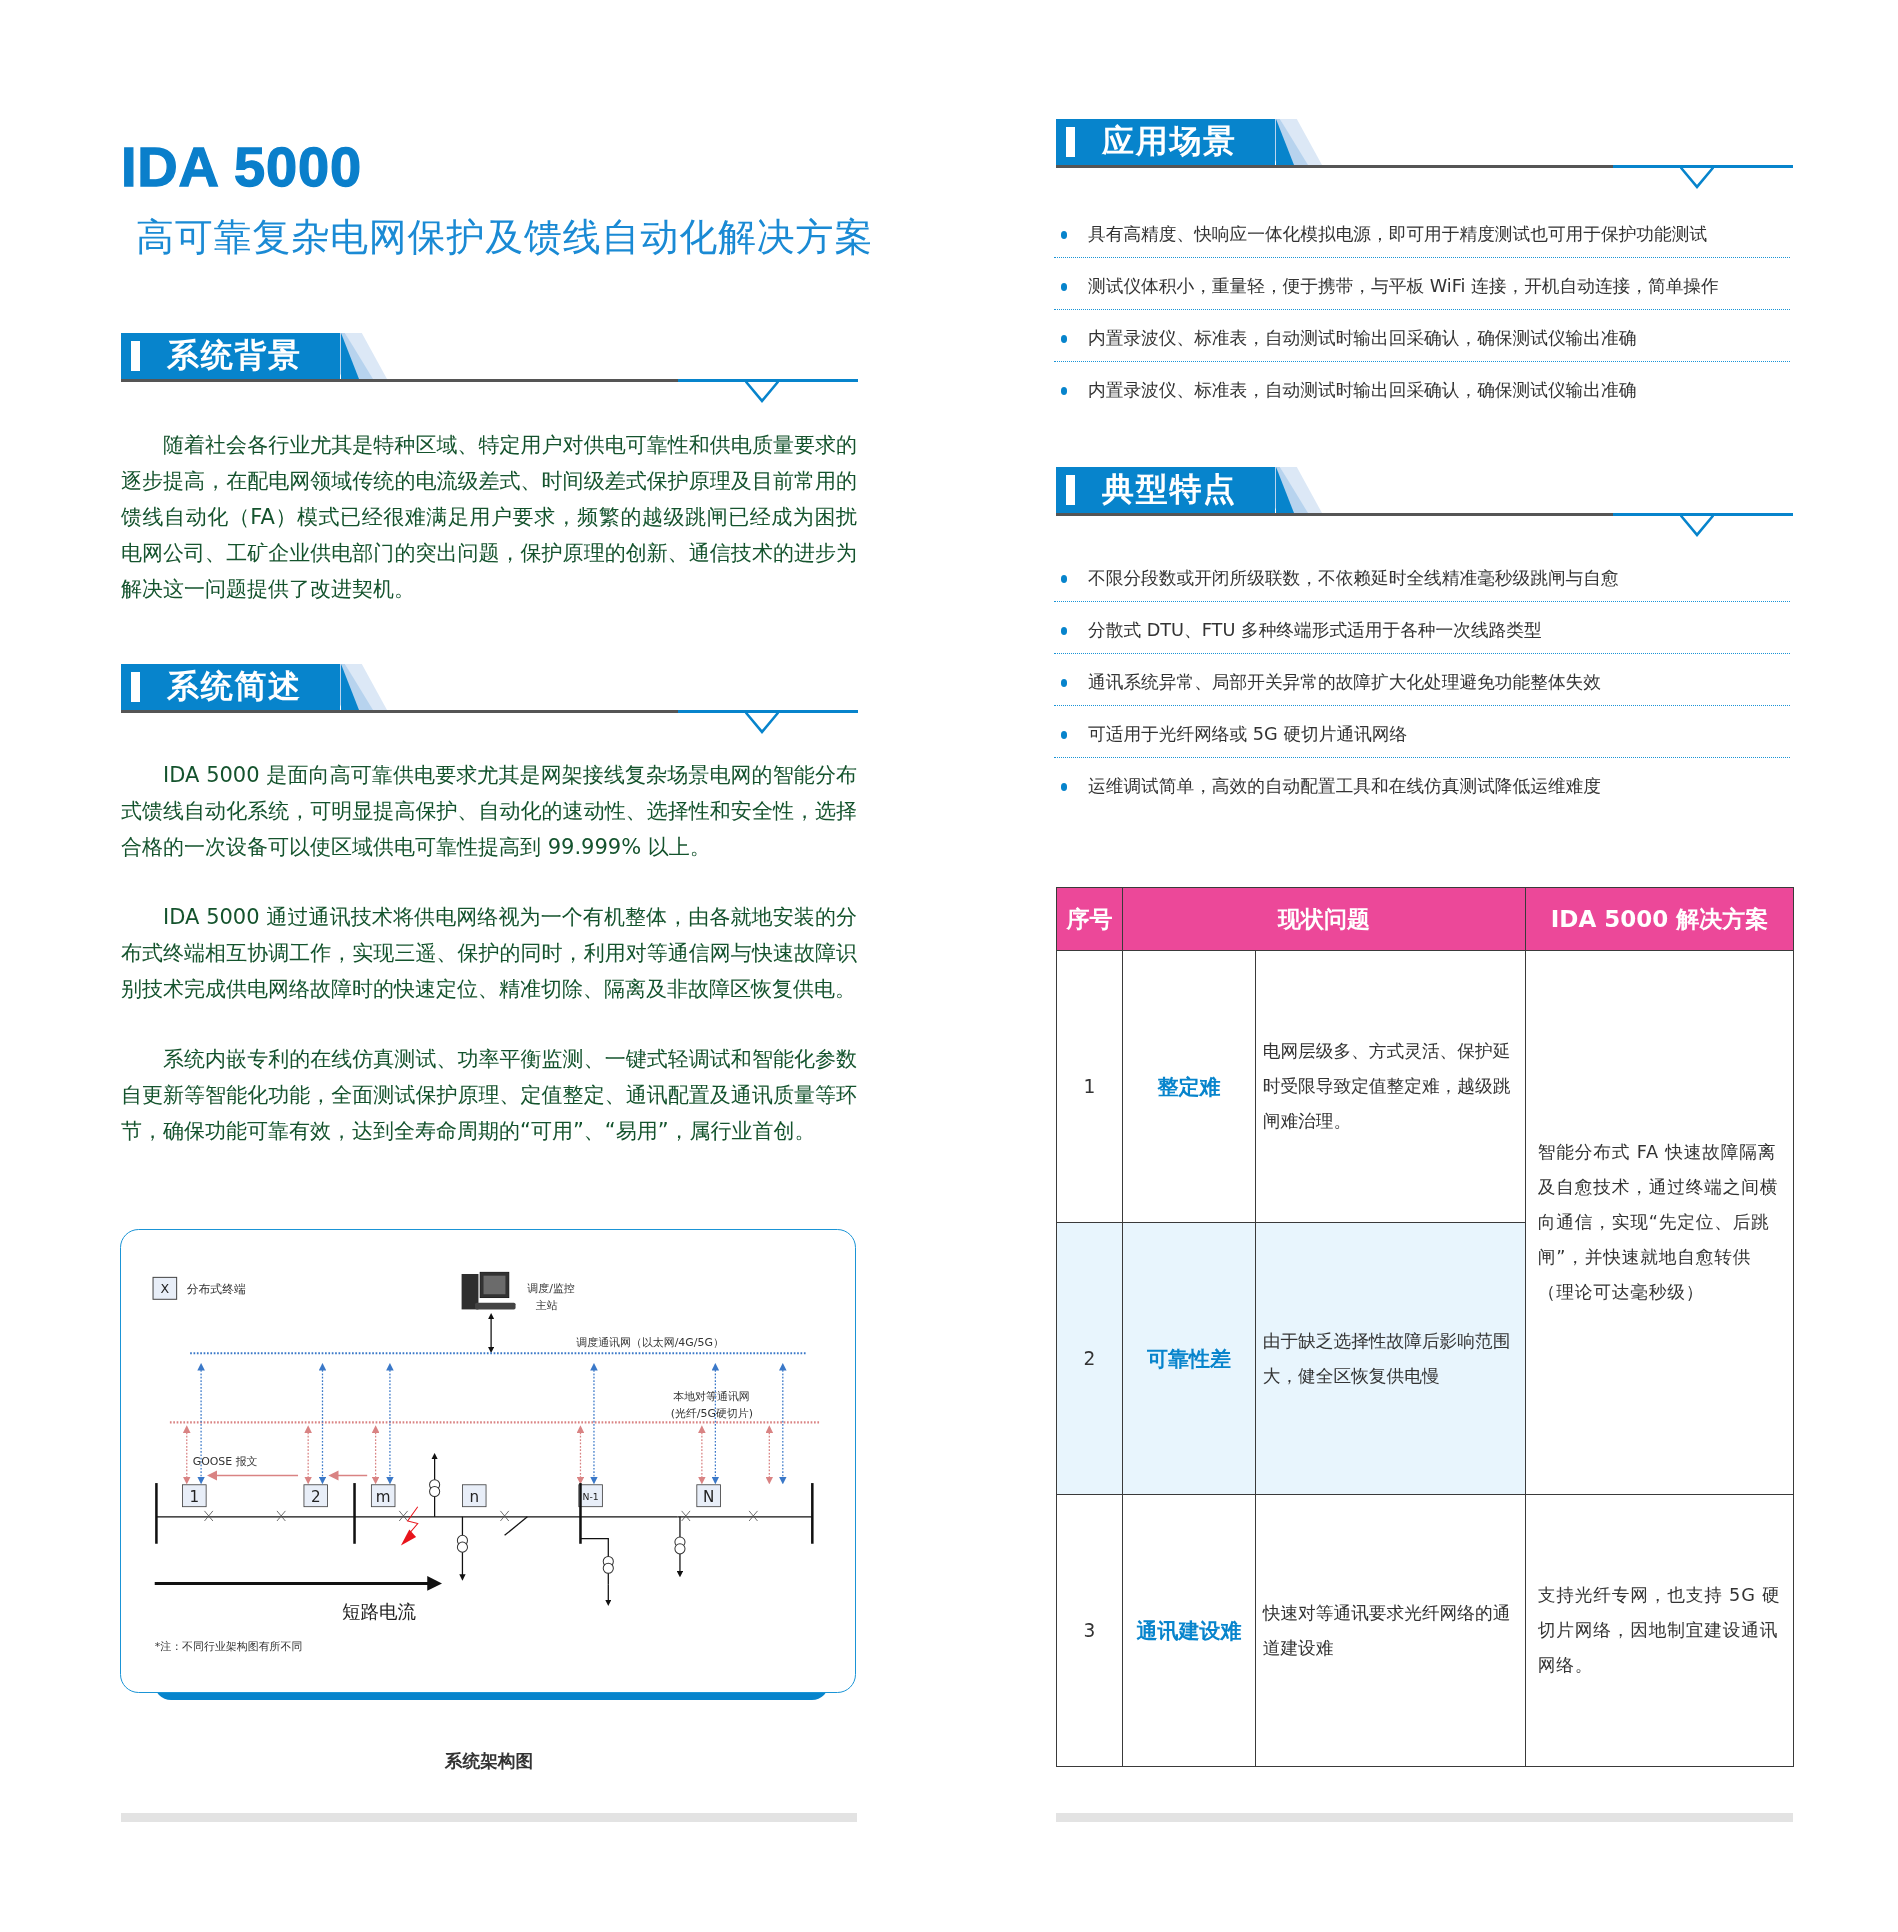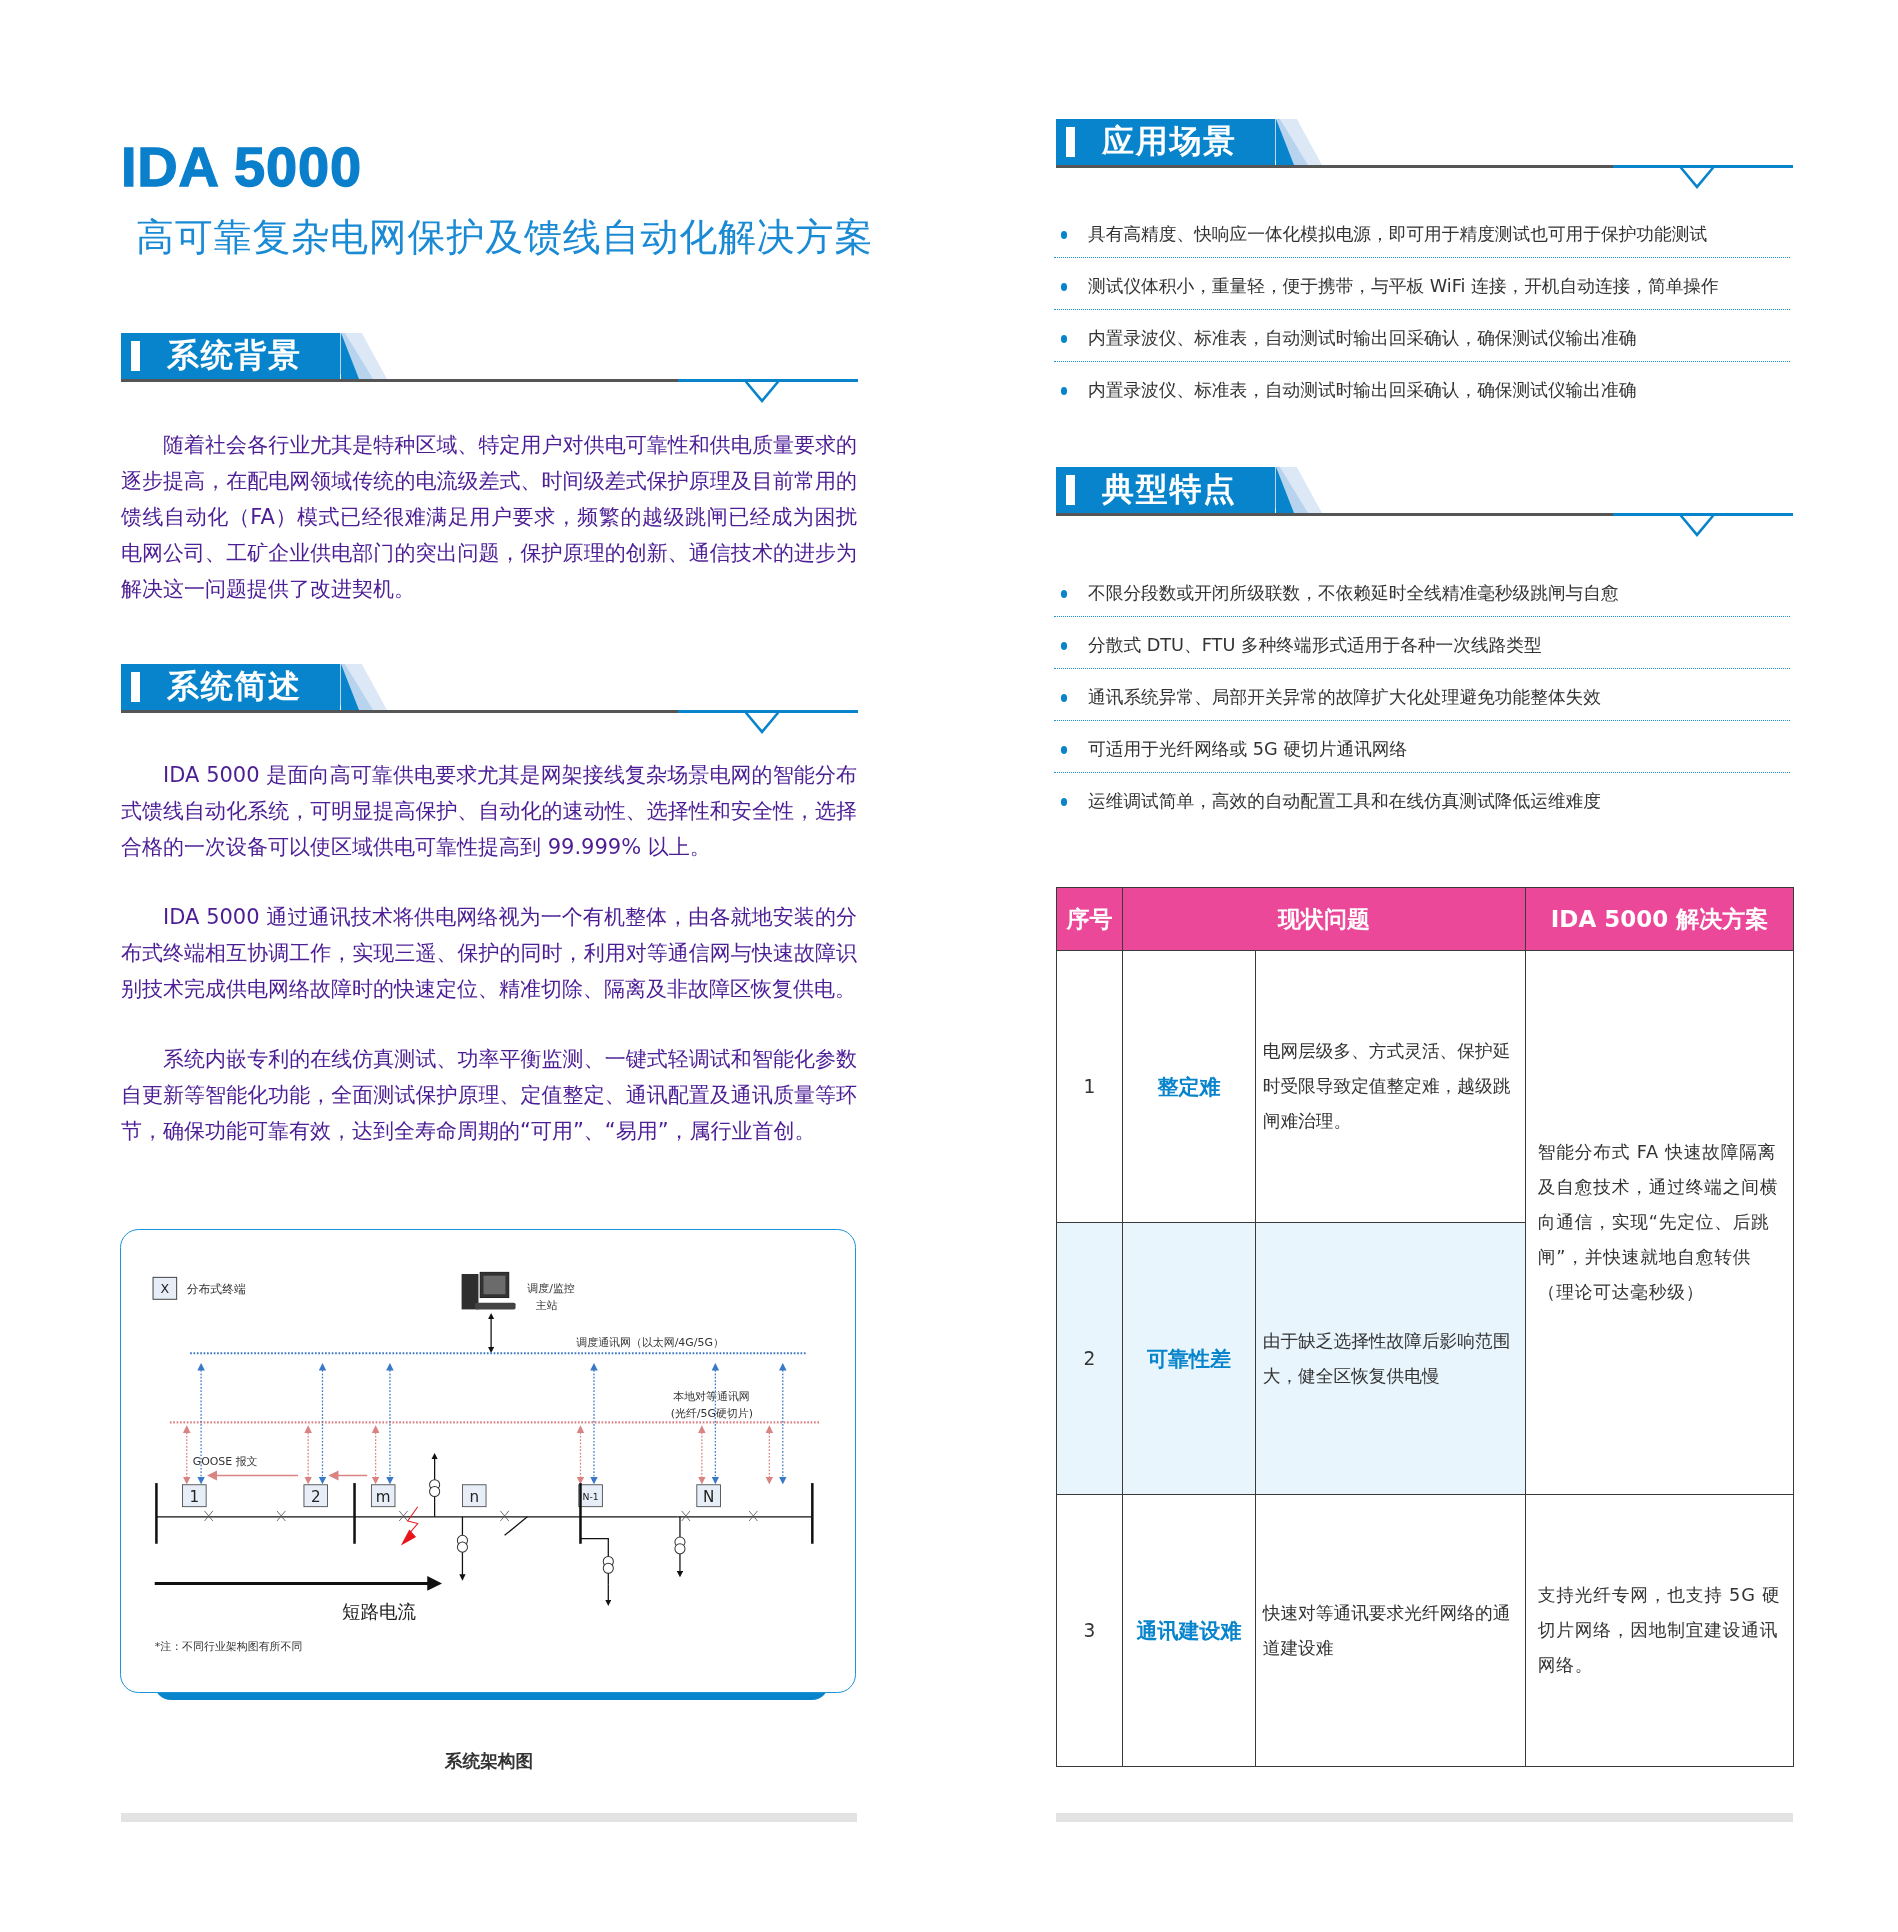--- a/index.html
+++ b/index.html
@@ -16,21 +16,21 @@
   .sec-head .tab::after { content: ""; position: absolute; right: -18.6px; top: 0; border-left: 18.6px solid #0784cc; border-top: 46px solid transparent; width: 0; height: 0; border-top-color: transparent; }
   .sec-head .stripe1b { position: absolute; left: 201px; top: 0; width: 51px; height: 46px; background: #b7d3ee; clip-path: polygon(0 0, 45% 0, 100% 100%, 40% 100%); }
   .sec-head .stripe2 { position: absolute; left: 224px; top: 0; width: 42px; height: 46px; background: #dce8f6; clip-path: polygon(0 0, 40% 0, 100% 100%, 60% 100%); }
   .sec-head .bar { position: absolute; left: 10px; top: 8.4px; width: 9.3px; height: 30px; background: #ffffff; }
   .sec-head .label { position: absolute; left: 46px; top: 3.4px; font-size: 32px; font-weight: 900; color: #ffffff; letter-spacing: 1.7px; line-height: 39px; }
   .sec-head .rule-dark { position: absolute; left: 0; top: 46px; width: 557px; height: 3.4px; background: #555555; }
   .sec-head .rule-blue { position: absolute; left: 557px; top: 46px; width: 180px; height: 2.5px; background: #0784cc; }
   .sec-head .notch { position: absolute; left: 624px; top: 46px; width: 34px; height: 23.6px; }
 
   
-  .para { position: absolute; left: 121px; width: 736px; font-size: 21px; line-height: 36px; color: #4c1d95; text-align: justify; text-indent: 42px; }
+  .para { position: absolute; left: 121px; width: 736px; font-size: 21px; line-height: 36px; color: #14532d; text-align: justify; text-indent: 42px; }
 
   
   .diagram-card { position: absolute; left: 120px; top: 1229px; width: 736px; height: 471px; }
   .diagram-shadow { position: absolute; left: 34px; top: 17px; width: 675px; height: 454px; background: #0784cc; border-radius: 0 0 17px 17px; }
   .diagram-box { position: absolute; left: 0; top: 0; width: 736px; height: 464px; border: 1.7px solid #1a94d6; border-radius: 18.6px; background: #fff; overflow: hidden; }
   .diagram-box svg { position: absolute; left: 0; top: 0; }
   .diagram-caption { position: absolute; left: 121px; top: 1749px; width: 736px; text-align: center; font-size: 17.7px; font-weight: bold; color: #333; }
 
   .footer-bar { position: absolute; top: 1813px; height: 9.3px; background: #e3e3e3; }
 
@@ -250,21 +250,21 @@
   <div class="stripe1b"></div>
   <div class="tab"></div>
   <div class="bar"></div>
   <div class="label">典型特点</div>
   <div class="rule-dark"></div>
   <div class="rule-blue"></div>
   <svg class="notch" viewBox="0 0 40 28">
       <polyline points="0,2 20,26 40,2" fill="none" stroke="#0784cc" stroke-width="3"></polyline>
     </svg>
 </div>
-<div class="bullet-list" style="top:565px;">
+<div class="bullet-list" style="top:550px;">
   <div class="bullet-item">
       <span class="bullet-dot"></span>
       <span class="bullet-text">不限分段数或开闭所级联数，不依赖延时全线精准毫秒级跳闸与自愈</span>
     </div>
   <div class="bullet-item">
       <span class="bullet-dot"></span>
       <span class="bullet-text">分散式 DTU、FTU 多种终端形式适用于各种一次线路类型</span>
     </div>
   <div class="bullet-item">
       <span class="bullet-dot"></span>

